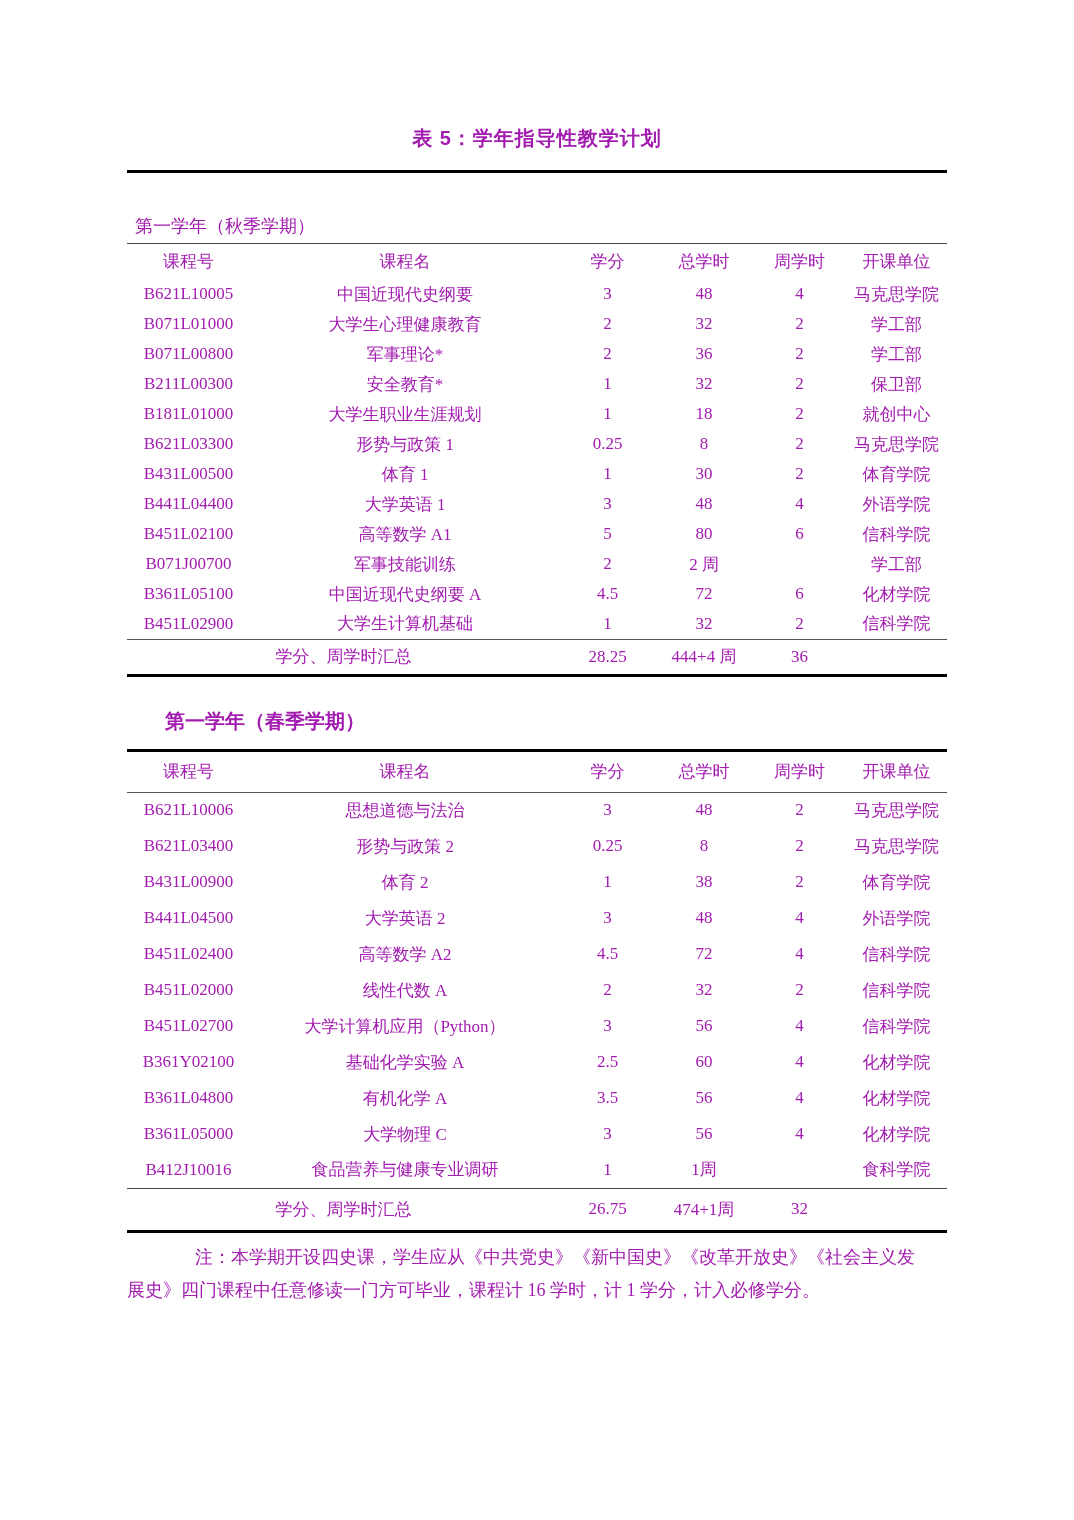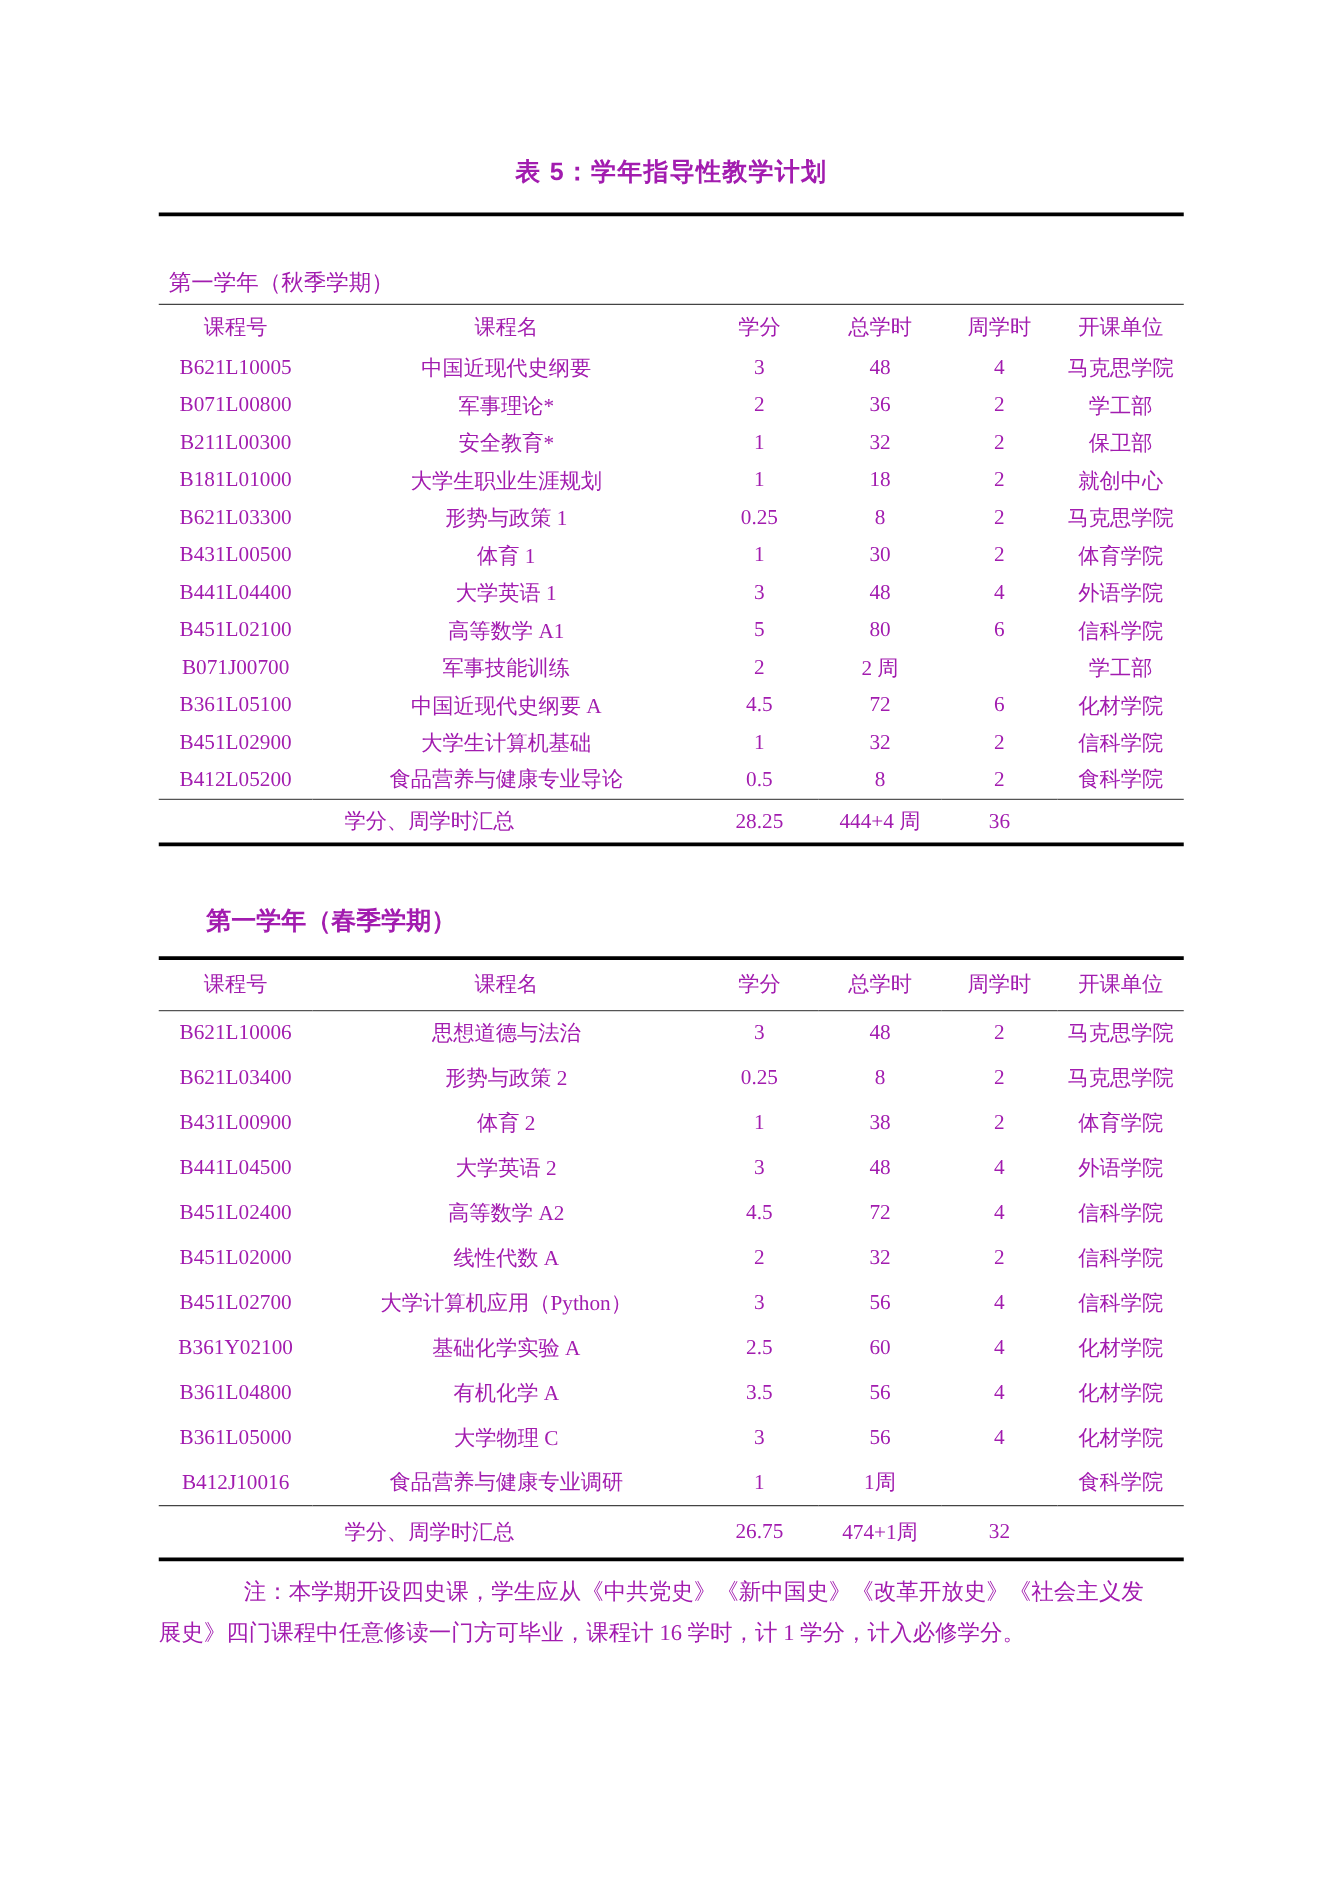--- a/index.html
+++ b/index.html
@@ -54,21 +54,21 @@
     vertical-align: middle;
     font-weight: normal;
     font-size: 17px;
     white-space: nowrap;
     overflow: hidden;
   }
   .fall-table thead tr { height: 35px; }
   .fall-table tbody tr { height: 30px; }
   .fall-table tfoot tr { height: 35px; border-top: 1px solid #555; }
   .spring-label {
-    margin: 46px 0 14px 38px;
+    margin: 30px 0 14px 38px;
     font-family: "Liberation Sans", "DejaVu Sans", sans-serif;
     font-weight: bold;
     font-size: 20px;
     line-height: 28px;
   }
   .spring-table thead tr { height: 40px; border-bottom: 1px solid #555; }
   .spring-table tbody tr { height: 36px; }
   .spring-table tfoot tr { height: 42px; border-top: 1px solid #444; }
   .note {
     margin-top: 8px;
@@ -111,20 +111,28 @@
         <tbody>
             <tr>
               <td>B621L10005</td>
               <td>中国近现代史纲要</td>
               <td>3</td>
               <td>48</td>
               <td>4</td>
               <td>马克思学院</td>
             </tr>
             <tr>
+              <td>B071L01000</td>
+              <td>大学生心理健康教育</td>
+              <td>2</td>
+              <td>32</td>
+              <td>2</td>
+              <td>学工部</td>
+            </tr>
+            <tr>
               <td>B071L00800</td>
               <td>军事理论*</td>
               <td>2</td>
               <td>36</td>
               <td>2</td>
               <td>学工部</td>
             </tr>
             <tr>
               <td>B211L00300</td>
               <td>安全教育*</td>
@@ -189,28 +197,20 @@
               <td>6</td>
               <td>化材学院</td>
             </tr>
             <tr>
               <td>B451L02900</td>
               <td>大学生计算机基础</td>
               <td>1</td>
               <td>32</td>
               <td>2</td>
               <td>信科学院</td>
-            </tr>
-            <tr>
-              <td>B412L05200</td>
-              <td>食品营养与健康专业导论</td>
-              <td>0.5</td>
-              <td>8</td>
-              <td>2</td>
-              <td>食科学院</td>
             </tr>
           </tbody>
         <tfoot>
           <tr>
             <td colspan="2">学分、周学时汇总</td>
             <td>28.25</td>
             <td>444+4 周</td>
             <td>36</td>
             <td></td>
           </tr>

